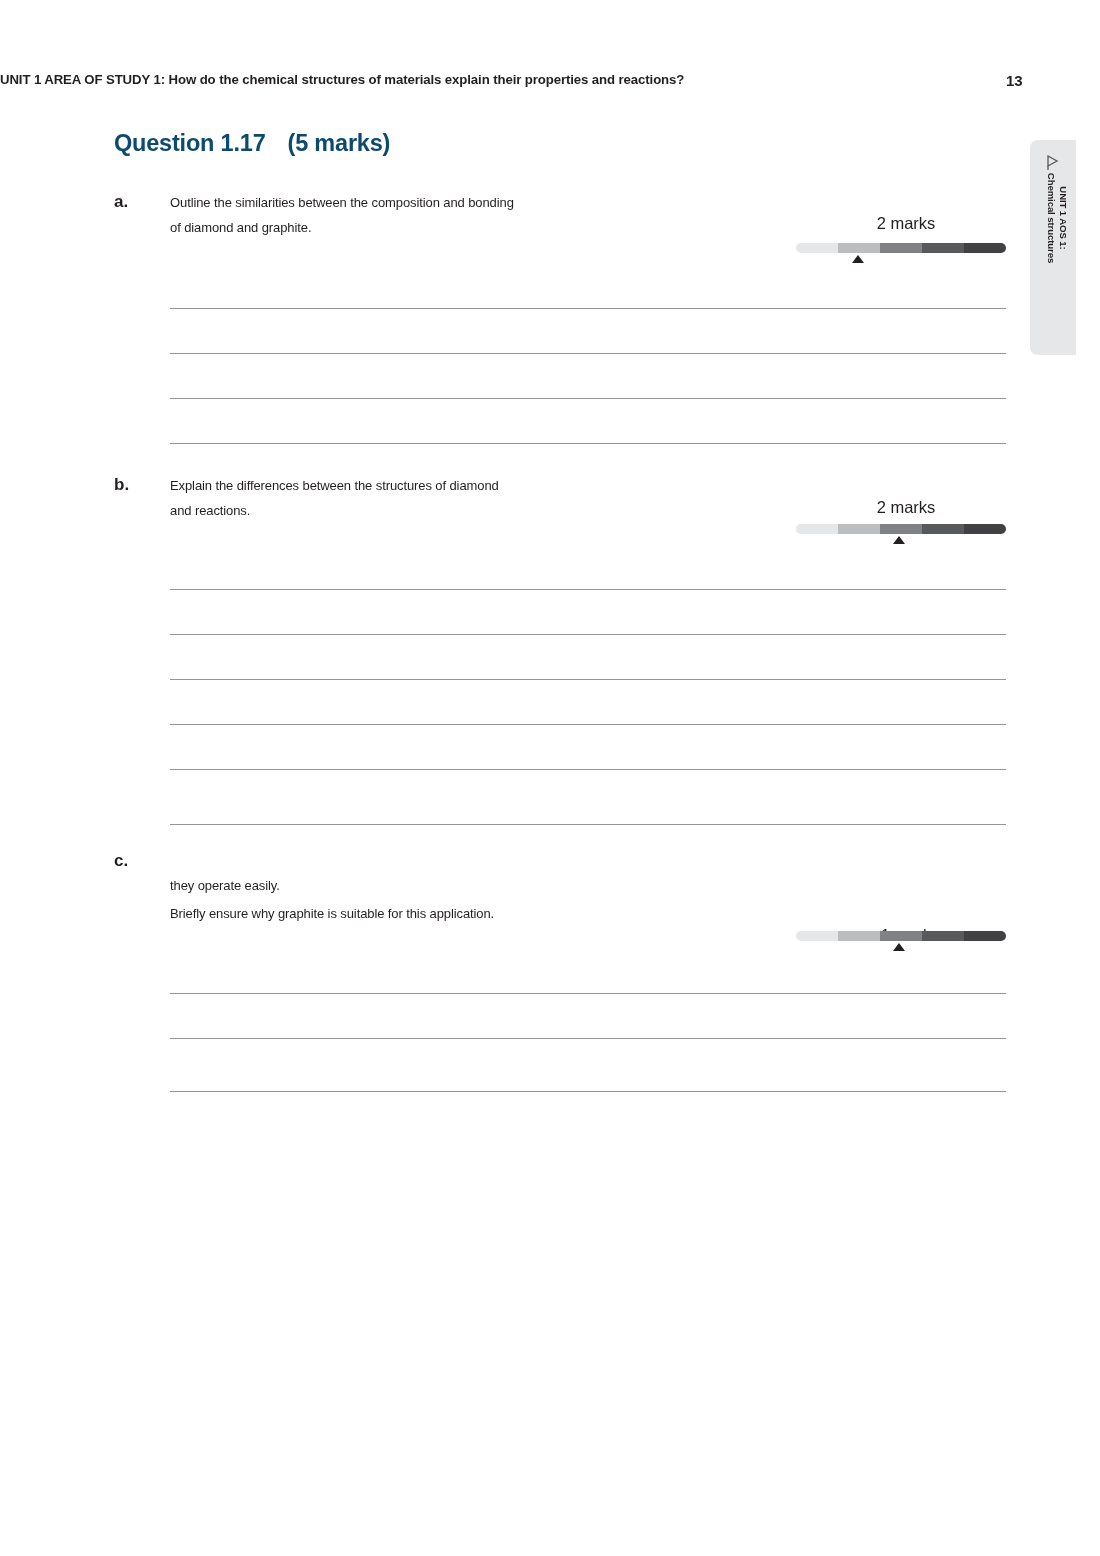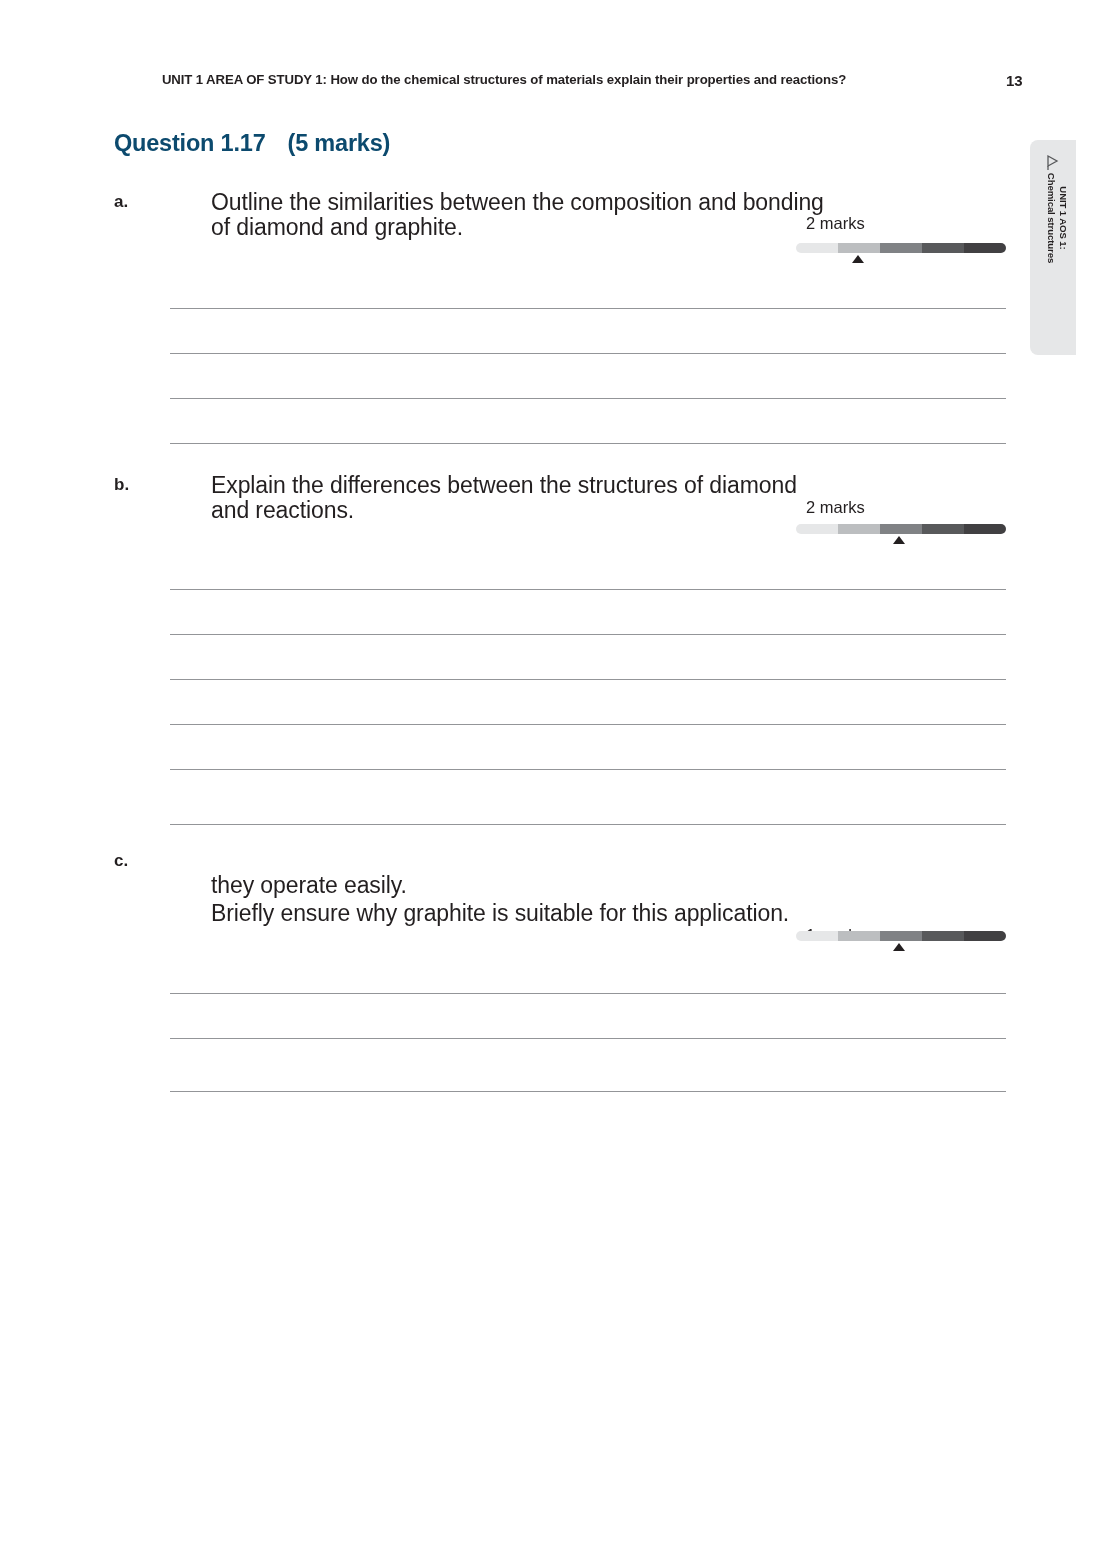--- a/index.html
+++ b/index.html
@@ -21,21 +21,21 @@
     position: absolute;
     top: 72px;
     left: 0;
     width: 1100px;
     height: 20px;
   }
   .header-text {
     position: absolute;
     left: 0;
     width: 1008px;
-    text-align: center;
+    text-align: left;
     font-size: 13.2px;
     font-weight: bold;
     letter-spacing: -0.1px;
     color: #231f20;
     white-space: nowrap;
   }
   .page-number {
     position: absolute;
     left: 1006px;
     top: 0;
@@ -95,31 +95,30 @@
 
   
   .part-label {
     position: absolute;
     font-size: 17px;
     font-weight: bold;
     color: #231f20;
   }
   .part-text {
     position: absolute;
-    font-size: 23px;
+    font-size: 13px;
     line-height: 25px;
     color: #231f20;
     letter-spacing: -0.1px;
-    margin-left: 41px;
   }
   .marks-label {
     position: absolute;
     font-size: 16.5px;
     color: #231f20;
-    text-align: left;
+    text-align: center;
     width: 200px;
   }
 
   
   .diff-bar {
     position: absolute;
     height: 10px;
     width: 210px;
     border-radius: 5px;
     overflow: hidden;

